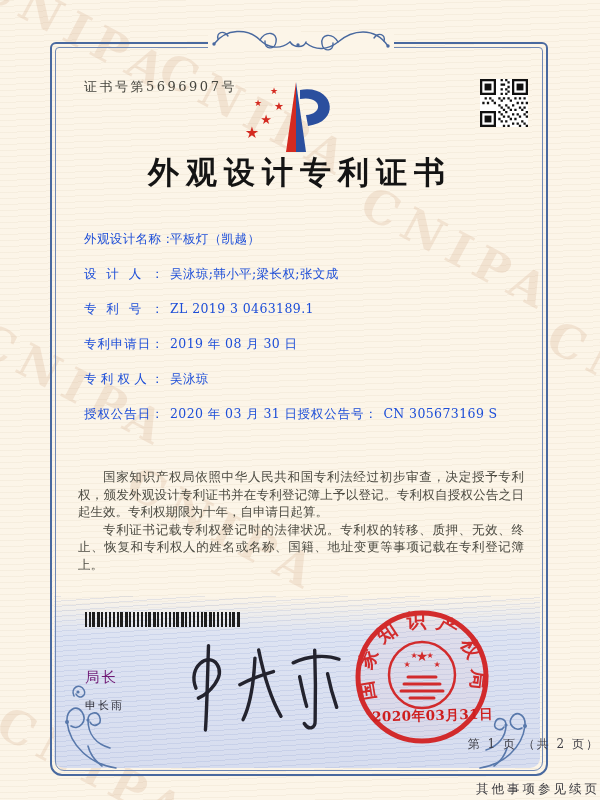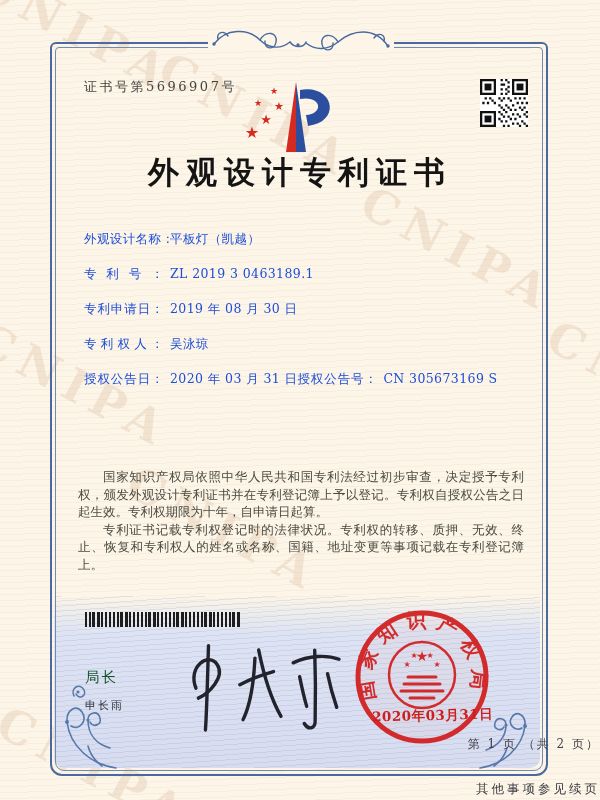--- a/index.html
+++ b/index.html
@@ -27,21 +27,21 @@
   .fvalue{margin-left:6px;}
   .gpair2{}
   
   .bodytext{position:absolute;left:78px;top:468px;width:446px;font-size:12.5px;line-height:17.6px;color:#4b4a41;text-align:justify;}
   .bodytext p{margin:0;text-indent:2em;}
   
   .barcode{position:absolute;left:85px;top:612px;width:156px;height:15px;
     background:repeating-linear-gradient(90deg,#1d1d1d 0 2px,transparent 2px 4px),
                repeating-linear-gradient(90deg,#1d1d1d 0 1px,transparent 1px 7px);}
   
-  .signer-title{position:absolute;left:85px;top:668px;font-family:"Liberation Sans","DejaVu Sans",sans-serif;font-size:14.5px;color:#14532d;letter-spacing:2px;}
+  .signer-title{position:absolute;left:85px;top:668px;font-family:"Liberation Sans","DejaVu Sans",sans-serif;font-size:14.5px;color:#701a75;letter-spacing:2px;}
   .signer-name{position:absolute;left:85px;top:698px;font-family:"Liberation Sans","DejaVu Sans",sans-serif;font-size:11px;color:#30303a;letter-spacing:2px;}
   .signature{position:absolute;left:168px;top:634px;transform:rotate(-2deg);}
   
   .seal{position:absolute;left:350px;top:605px;width:144px;height:144px;opacity:.93;}
   .seal-date{position:absolute;left:372px;top:707px;font-size:13.5px;font-weight:bold;color:#ce1f1f;transform:rotate(-1.5deg);letter-spacing:.5px;}
   
   .page-note{position:absolute;left:0;right:0;top:736px;text-align:right;font-size:12px;letter-spacing:2px;color:#3e3e45;}
   .cont-note{position:absolute;left:0;right:0;top:781px;text-align:right;font-size:12.5px;letter-spacing:3px;color:#3a3a3f;}
   .orn{position:absolute;pointer-events:none;}
 </style>
@@ -143,20 +143,23 @@
          M10,16h1v1h-1z M12,16h1v1h-1z M17,16h1v1h-1z M20,16h1v1h-1z M8,17h1v1h-1z M13,17h1v1h-1z M15,17h1v1h-1z M9,18h1v1h-1z M11,18h1v1h-1z M18,18h1v1h-1z
          M14,19h1v1h-1z M16,19h1v1h-1z M19,19h1v1h-1z M10,20h1v1h-1z M12,20h1v1h-1z M17,20h1v1h-1z M20,20h1v1h-1z"></path>
     </g>
   </svg>
 
   <div class="title">外观设计专利证书</div>
 
   <div class="fields">
     <div class="frow">
       <span class="flabel">外观设计名称：</span><span class="fvalue">平板灯（凯越）</span>
+    </div>
+    <div class="frow">
+      <span class="flabel">设计人：</span><span class="fvalue">吴泳琼;韩小平;梁长权;张文成</span>
     </div>
     <div class="frow">
       <span class="flabel">专利号：</span><span class="fvalue">ZL 2019 3 0463189.1</span>
     </div>
     <div class="frow">
       <span class="flabel">专利申请日：</span><span class="fvalue">2019 年 08 月 30 日</span>
     </div>
     <div class="frow">
       <span class="flabel">专利权人：</span><span class="fvalue">吴泳琼</span>
     </div>

